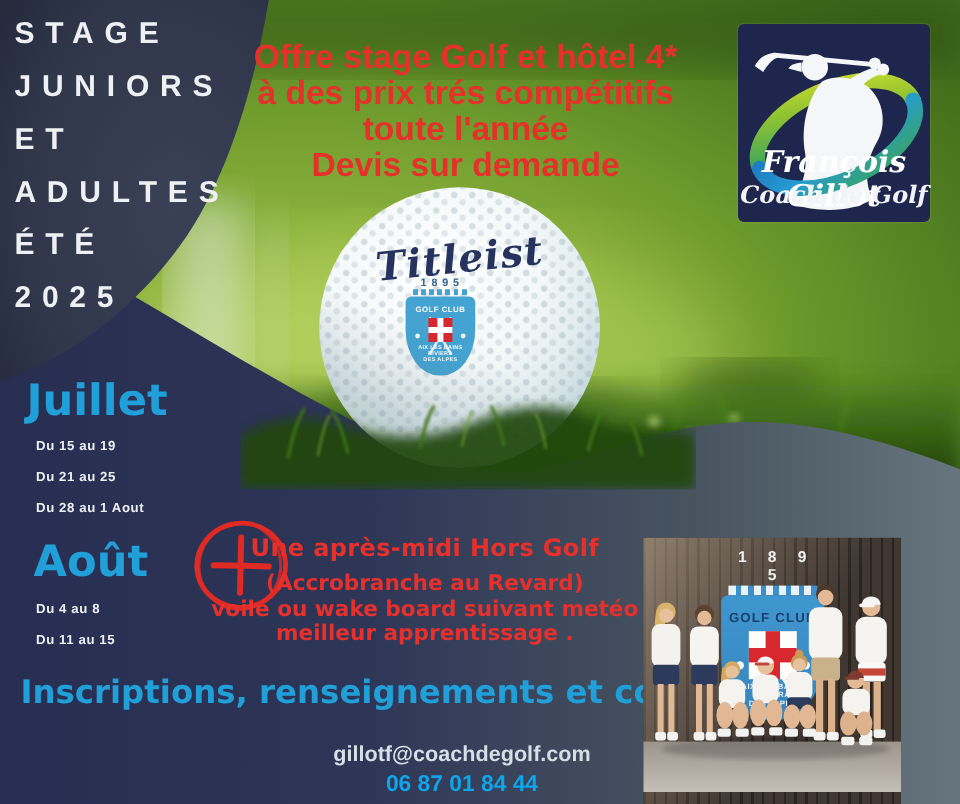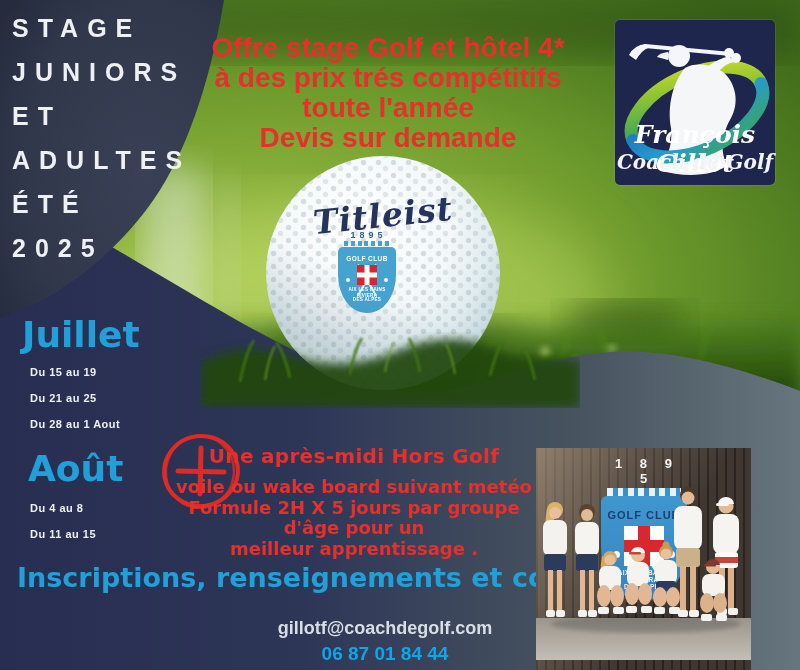--- a/index.html
+++ b/index.html
@@ -282,22 +282,22 @@
     <g stroke="#e02a24" fill="none" stroke-linecap="round">
       <ellipse cx="43" cy="43" rx="37" ry="35" stroke-width="4" transform="rotate(-8 43 43)"></ellipse>
       <ellipse cx="42" cy="44" rx="34" ry="36" stroke-width="2.5" transform="rotate(7 43 43)" opacity=".8"></ellipse>
       <path d="M43,20 L42,66" stroke-width="5"></path>
       <path d="M20,43 L66,44" stroke-width="5"></path>
     </g>
   </svg>
 
   <div class="abs extra">
     <div class="x0">Une après-midi Hors Golf</div>
+    <div class="xl">(Accrobranche au Revard)</div>
     <div class="xl">voile ou wake board suivant metéo</div>
-    <div class="xl">Formule 2H X 5 jours par groupe d'âge pour un</div>
     <div class="xl">meilleur apprentissage .</div>
   </div>
 
   <div class="abs contact-heading">Inscriptions, renseignements et contact</div>
   <div class="abs contact-email">gillotf@coachdegolf.com</div>
   <div class="abs contact-phone">06 87 01 84 44</div>
 
   <div class="abs photo">
     <div class="wood"></div>
     <div class="photo-sign">

